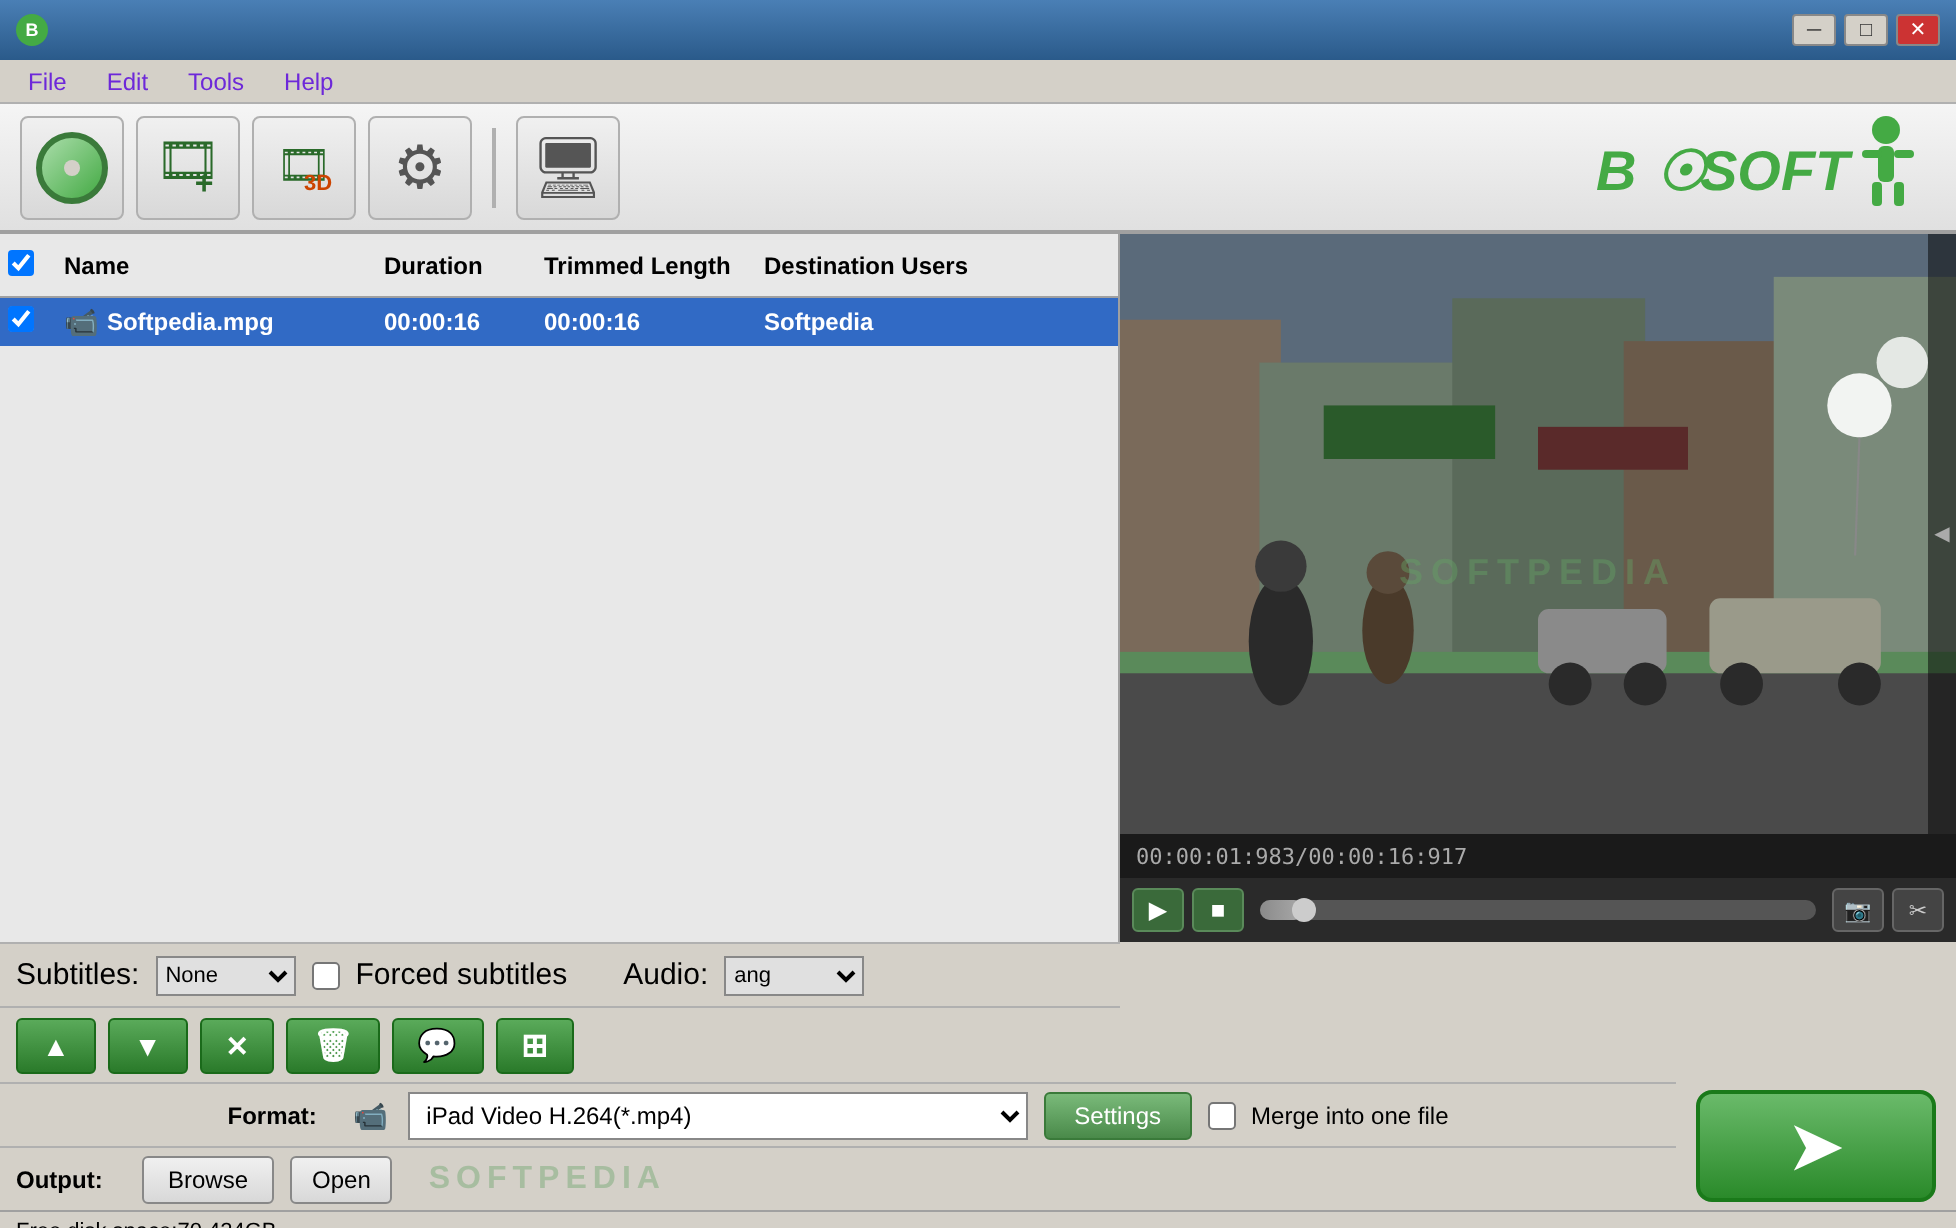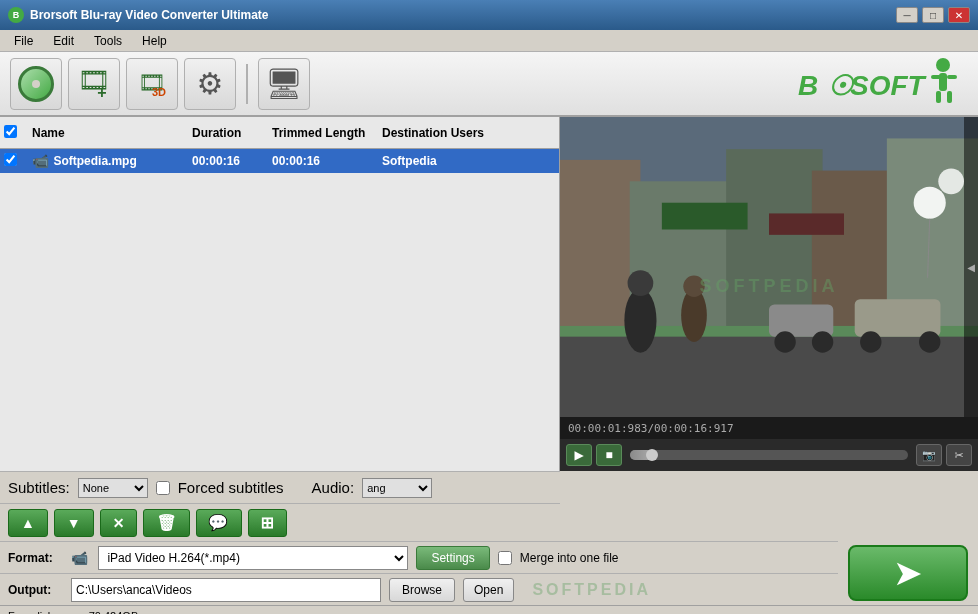--- a/index.html
+++ b/index.html
@@ -49,21 +49,21 @@
       background: #d4d0c8;
       display: flex;
       align-items: center;
       padding: 0 4px;
       border-bottom: 1px solid #b0b0b0;
     }
     .menu-item {
       padding: 2px 10px;
       cursor: pointer;
       font-size: 12px;
-      color: #000000;
+      color: #6d28d9;
     }
 
     
     #toolbar {
       height: 65px;
       background: linear-gradient(to bottom, #f5f5f5, #e0e0e0);
       border-bottom: 2px solid #a0a0a0;
       display: flex;
       align-items: center;
       padding: 4px 10px;
@@ -268,20 +268,21 @@
 
     
     #format-row {
       height: 32px;
       background: #d4d0c8;
       display: flex;
       align-items: center;
       padding: 0 8px;
       gap: 8px;
       border-top: 1px solid #b0b0b0;
+      justify-content: center;
     }
     #output-row {
       height: 32px;
       background: #d4d0c8;
       display: flex;
       align-items: center;
       padding: 0 8px;
       gap: 8px;
       border-top: 1px solid #b0b0b0;
     }
@@ -383,21 +384,20 @@
     }
   </style>
 </head>
 <body>
 
 <div id="titlebar">
   <div id="titlebar-left">
     <div id="titlebar-icon">
       <span style="font-size:9px; font-weight:bold; color:white;">B</span>
     </div>
-    <span id="titlebar-title">Brorsoft Blu-ray Video Converter Ultimate</span>
   </div>
   <div id="titlebar-controls">
     <div class="title-btn title-btn-min">─</div>
     <div class="title-btn title-btn-max">□</div>
     <div class="title-btn title-btn-close">✕</div>
   </div>
 </div>
 
 <div id="menubar">
   <span class="menu-item">File</span>
@@ -568,21 +568,20 @@
       <span style="font-size:14px; margin-right:2px;">📹</span>
       <select class="format-select">
         <option>iPad Video H.264(*.mp4)</option>
       </select>
       <button class="settings-btn">Settings</button>
       <input type="checkbox" class="merge-check" style="">
       <label class="merge-label">Merge into one file</label>
     </div>
     <div id="output-row">
       <label class="row-label">Output:</label>
-      <input type="text" class="output-input" value="C:\Users\anca\Videos" style="">
       <button class="browse-btn">Browse</button>
       <button class="open-btn">Open</button>
 
       <span style="color:rgba(100,160,100,0.4); font-size:16px; font-weight:bold; letter-spacing:3px; margin-left:10px;">SOFTPEDIA</span>
     </div>
   </div>
 
   <div id="convert-area">
     <button id="convert-btn">
       <span style="font-size:32px; color:white; font-weight:bold;">➤</span>

